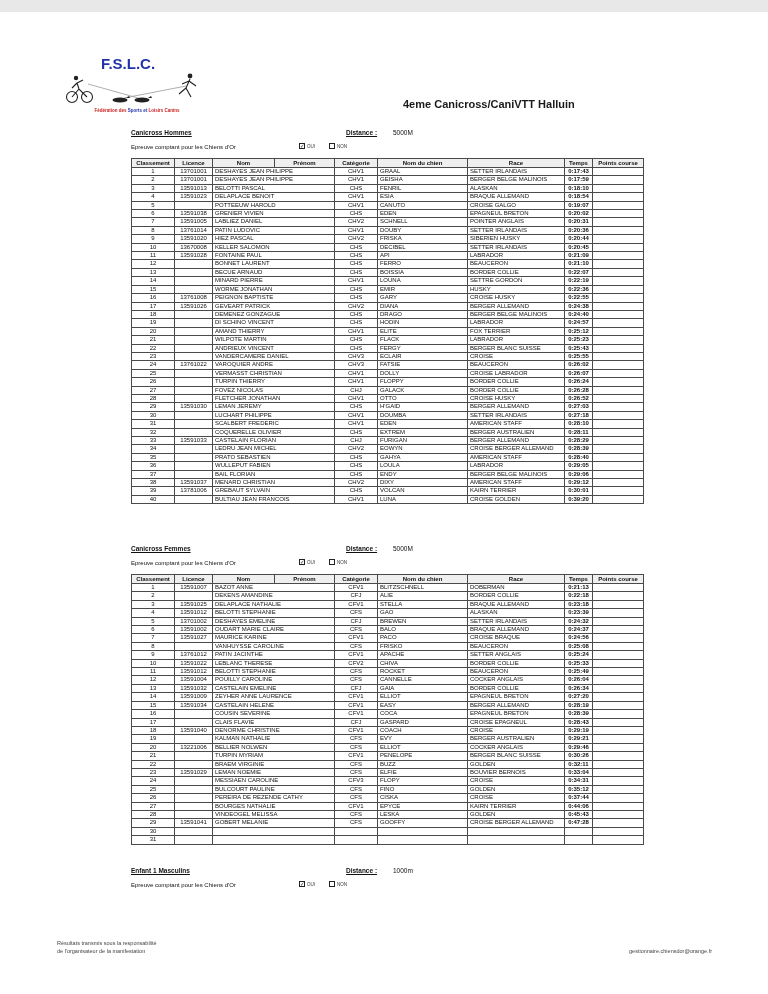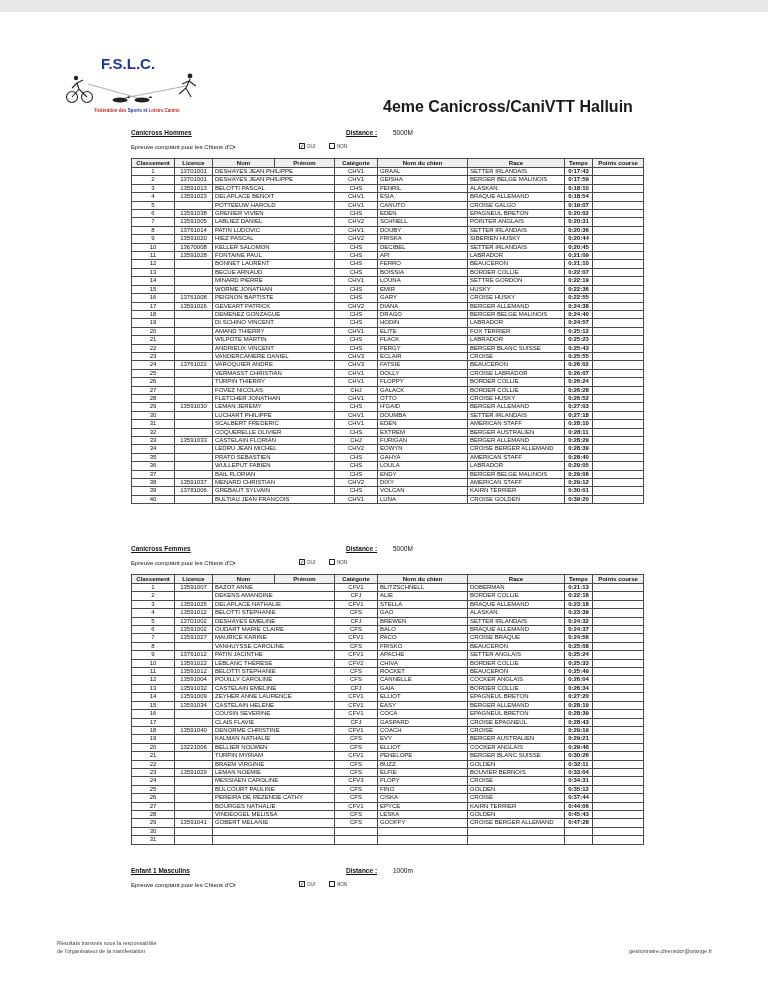--- a/index.html
+++ b/index.html
@@ -6,21 +6,21 @@
   html,body { background:#e8e8e8; }
   .page {
     position:relative; width:768px; height:994px; background:#ffffff;
     margin:12px auto; font-family:"Liberation Sans", sans-serif; color:#111;
     overflow:hidden;
   }
   
   .logo { position:absolute; left:62px; top:42px; width:150px; }
   .logo-sub { font-size:4.5px; font-weight:bold; text-align:center; margin-top:-6px; letter-spacing:0; }
   .red { color:#cc2222; } .blue { color:#2233aa; }
-  .page-title { position:absolute; left:383px; top:86px; font-size:16px; font-weight:bold; color:#1a1a1a; white-space:nowrap; }
+  .page-title { position:absolute; left:403px; top:86px; font-size:11px; font-weight:bold; color:#1a1a1a; white-space:nowrap; }
 
   
   .section { position:absolute; left:131px; width:512px; }
   .sec-hommes { top:117px; }
   .sec-femmes { top:533px; }
   .sec-enfant { top:855px; }
   .sec-head { position:relative; height:13px; font-size:6.5px; }
   .sec-name { font-weight:bold; text-decoration:underline; }
   .dist-label { position:absolute; left:215px; top:0; font-weight:bold; text-decoration:underline; }
   .dist-value { position:absolute; left:262px; top:0; font-weight:normal; }

